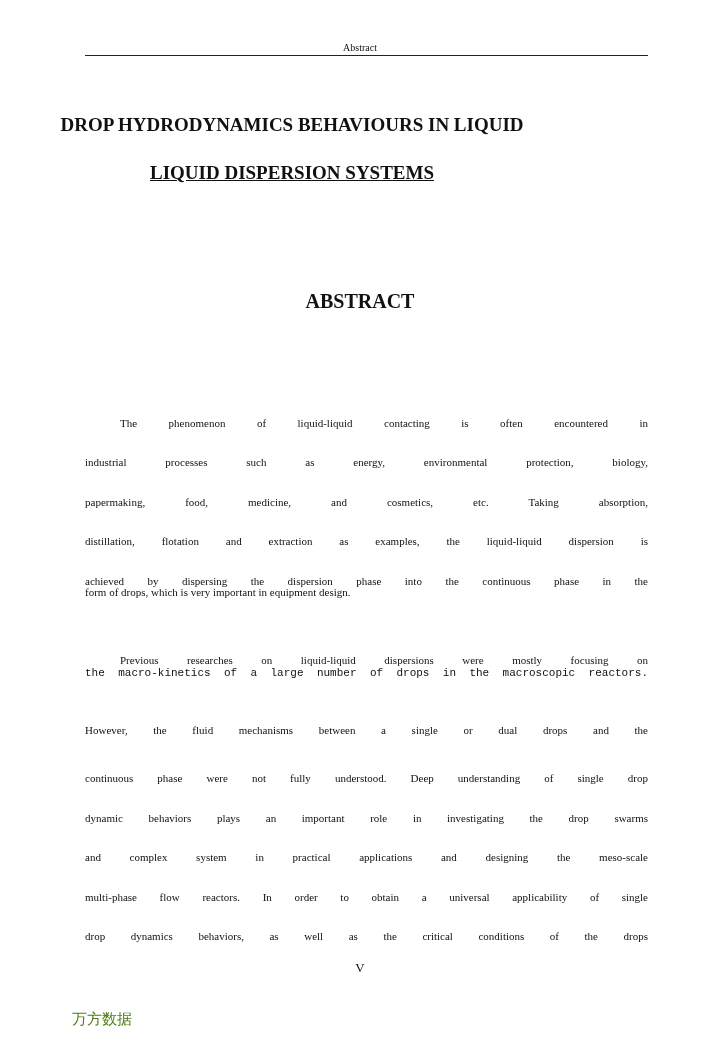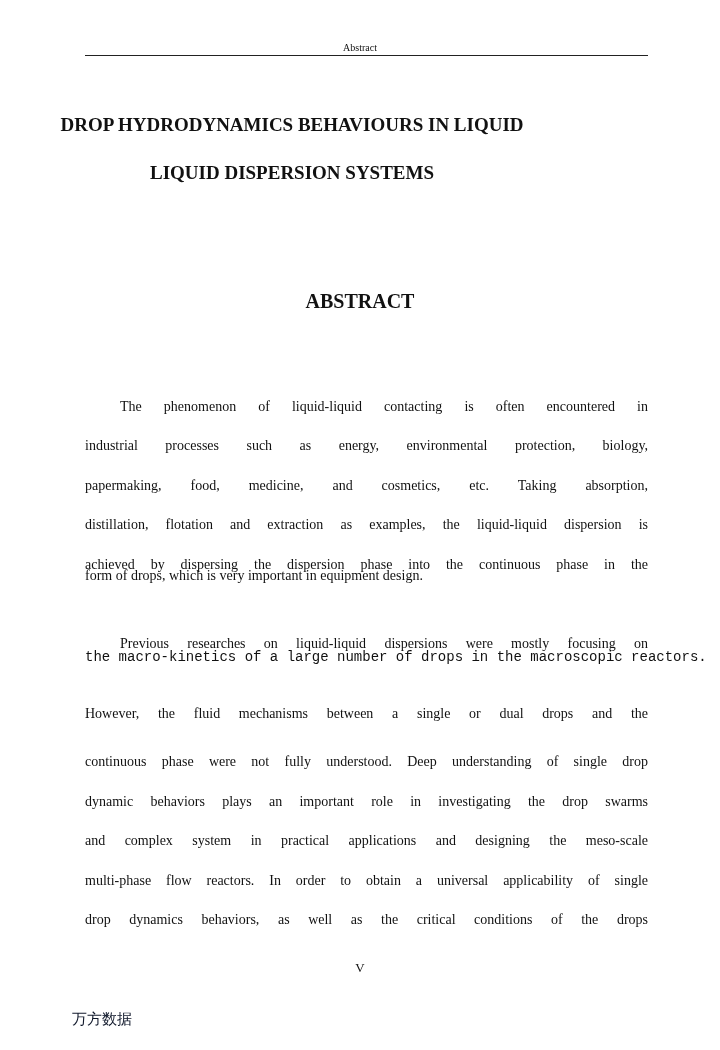--- a/index.html
+++ b/index.html
@@ -13,36 +13,36 @@
   }
   .header-rule {
     position: absolute; left: 85px; width: 563px; top: 55px; height: 0;
     border-top: 1.5px solid #222;
   }
   .title {
     position: absolute; left: 0; width: 584px; text-align: center;
     font-weight: bold; font-size: 19px; color: #111;
   }
   .t1 { top: 114px; }
-  .t2 { top: 162px; }
+  .t2 { top: 162px; text-decoration: underline; }
   .abstract-heading {
     position: absolute; left: 0; width: 720px; top: 290px; text-align: center;
     font-weight: bold; font-size: 20px;
   }
   .line {
-    position: absolute; left: 85px; width: 563px; font-size: 14px;
-    text-align: justify; text-align-last: justify; white-space: nowrap; line-height: 20px; height: 20px;
+    position: absolute; left: 85px; width: 563px; font-size: 11px;
+    text-align: justify; text-align-last: justify; white-space: nowrap; line-height: 20px; height: 20px; margin-top: 16px;
   }
   .line.indent { left: 120px; width: 528px; }
   .line.last { text-align-last: left; }
   .page-number {
     position: absolute; left: 0; width: 720px; top: 960px; text-align: center; font-size: 13px;
   }
   .watermark {
-    position: absolute; left: 72px; top: 1010px; font-size: 15px; color: #0f172a;
+    position: absolute; left: 72px; top: 1010px; font-size: 15px; color: #4d7c0f;
     font-family: "DejaVu Sans", sans-serif;
   }
 </style>
 </head>
 <body>
 
 <div class="running-header">Abstract</div>
 <div class="header-rule"></div>
 
 <div class="title t1">DROP HYDRODYNAMICS BEHAVIOURS IN LIQUID</div>

